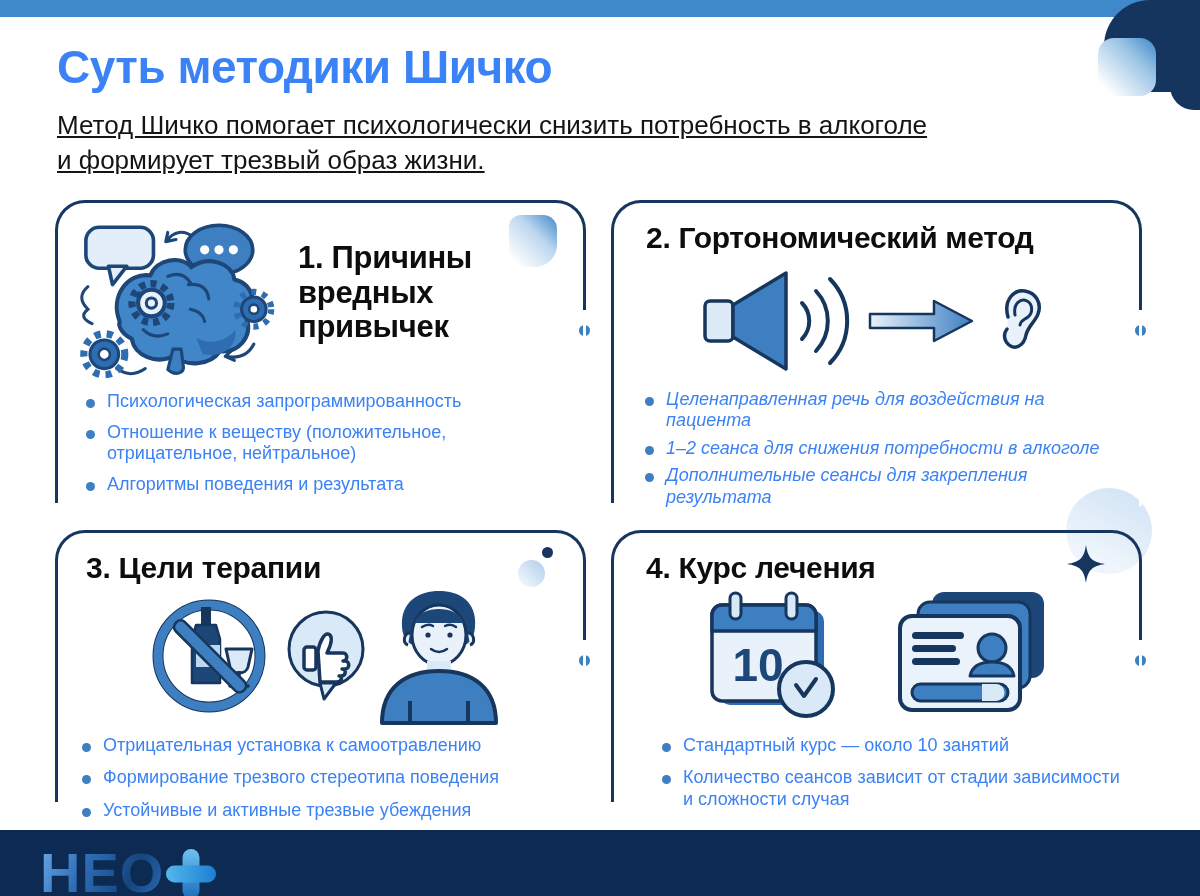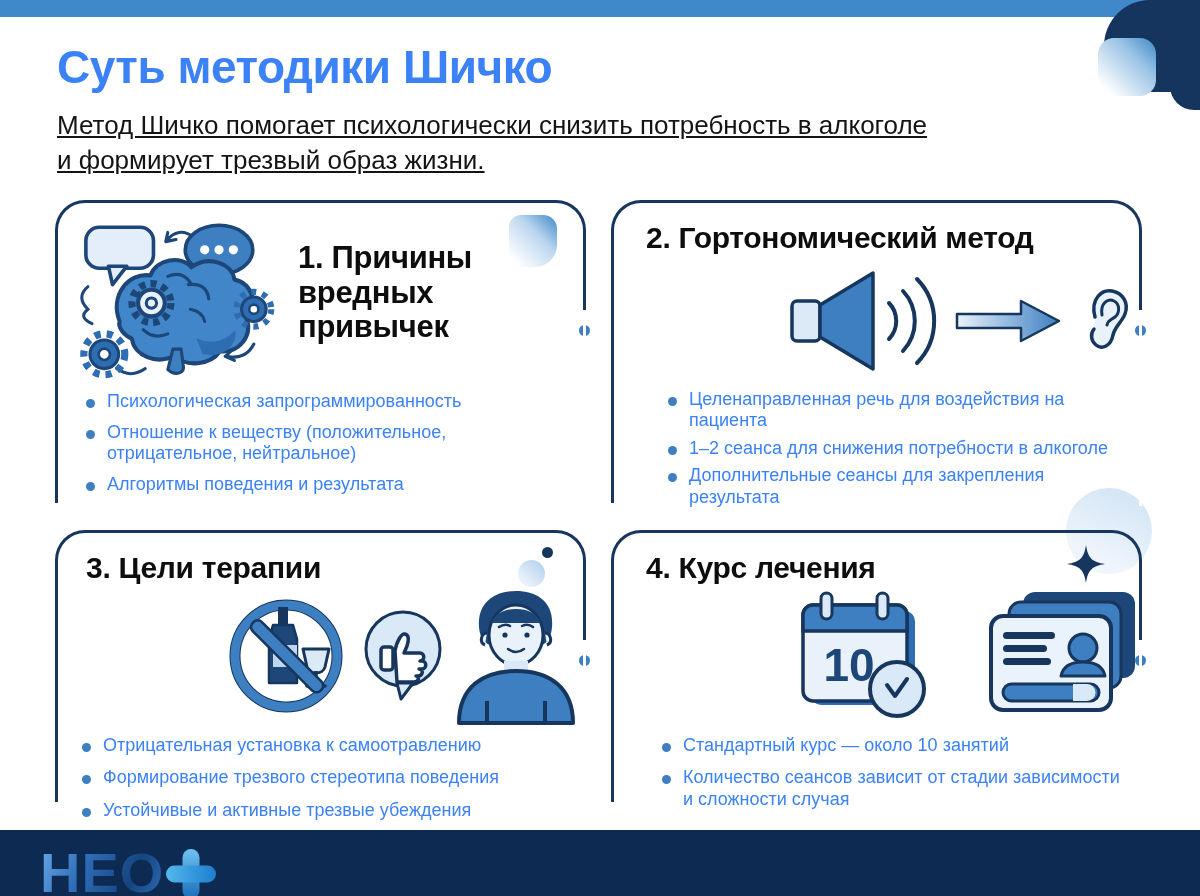--- a/index.html
+++ b/index.html
@@ -23,21 +23,21 @@
   .card::after { content:""; position:absolute; right:-3px; top:107px; width:3px; height:calc(100% - 104px); background:#ffffff; }
   .card1 { left:55px;  top:200px; width:531px; height:303px; }
   .card2 { left:611px; top:200px; width:531px; height:303px; }
   .card3 { left:55px;  top:530px; width:531px; height:272px; }
   .card4 { left:611px; top:530px; width:531px; height:272px; }
   .brk-dot { position:absolute; right:-7px; top:122px; width:11px; height:11px; border-radius:50%; background:#3d7fc1; }
   .card-title { font-weight:800; color:#0d0d0d; font-size:30px; line-height:1.12; letter-spacing:-0.3px; }
   .c1-row { display:flex; padding:12px 10px 0 12px; }
   .c1-row .card-title { margin-top:26px; margin-left:16px; width:210px; font-size:31px; }
   .head-pad { padding:18px 0 0 32px; }
-  .icon-row { display:flex; align-items:center; justify-content:flex-end; }
+  .icon-row { display:flex; align-items:center; justify-content:center; }
   ul.bullets { list-style:none; padding:6px 10px 0 28px; }
   ul.bullets li { display:flex; margin-bottom:9px; }
   ul.bullets .dot { flex:0 0 9px; width:9px; height:9px; border-radius:50%; background:#3d7fc1; margin:8px 12px 0 0; }
   ul.bullets .bt { font-size:18px; color:#3b82f6; line-height:1.2; }
   .card2 ul.bullets li { margin-bottom:6px; }
   .card3 ul.bullets li, .card4 ul.bullets li { margin-bottom:11px; }
   
   .deco-square { position:absolute; right:26px; top:12px; width:48px; height:52px; border-radius:12px 14px 22px 12px;
                  background:linear-gradient(225deg,#3f88c9 0%,#bdd7ef 40%,#ffffff 90%); }
   .deco-dot-sm { position:absolute; right:30px; top:14px; width:11px; height:11px; border-radius:50%; background:#17365d; }
@@ -137,21 +137,21 @@
         <rect x="3" y="40" width="28" height="40" rx="5" fill="#dce9f7" stroke="#17365d" stroke-width="3.5"></rect>
         <polygon points="31,44 84,12 84,108 31,76" fill="#3d7fc1" stroke="#17365d" stroke-width="3.5" stroke-linejoin="round"></polygon>
         <path d="M100,42 a26,26 0 0 1 0,36 M114,30 a44,44 0 0 1 0,60 M128,18 a60,60 0 0 1 0,84" stroke="#17365d" stroke-width="4" fill="none" stroke-linecap="round"></path>
         <path d="M168,53 h64 v-13 l38,20 -38,20 v-13 h-64 z" fill="url(#ag)" stroke="#17365d" stroke-width="2.5" stroke-linejoin="round"></path>
         <g transform="translate(300,28)">
           <path d="M6,28 C1,10 13,0 23,2 C34,4 40,14 36,25 C33,33 26,37 24,46 C22,57 13,61 7,56 C2,52 1,45 5,40" fill="#e9f2fb" stroke="#17365d" stroke-width="3.5" stroke-linecap="round"></path>
           <path d="M13,26 C11,14 19,9 25,12 C31,15 31,24 26,28 C22,31 19,31 18,36" fill="none" stroke="#17365d" stroke-width="3" stroke-linecap="round"></path>
         </g>
       </svg>
     </div>
-    <ul class="bullets" style="padding-left:54px;">
+    <ul class="bullets" style="padding-left:31px;font-style:italic;">
       <li>
           <span class="dot"></span>
           <span class="bt">Целенаправленная речь для воздействия на пациента</span>
         </li>
       <li>
           <span class="dot"></span>
           <span class="bt">1–2 сеанса для снижения потребности в алкоголе</span>
         </li>
       <li>
           <span class="dot"></span>

